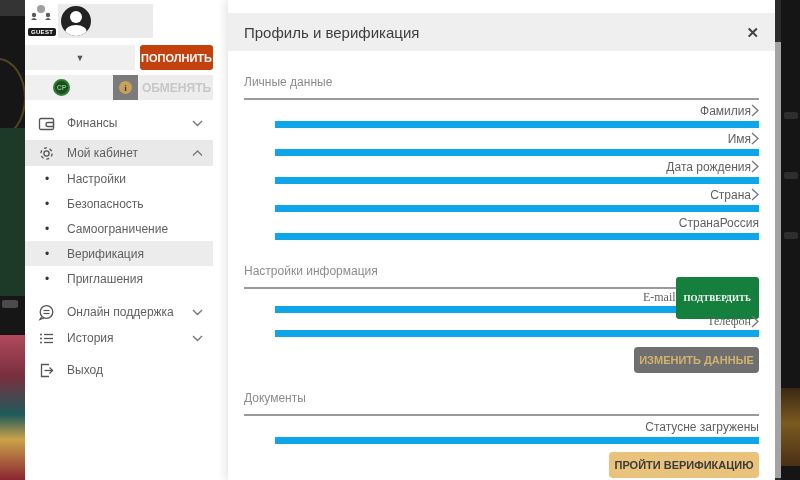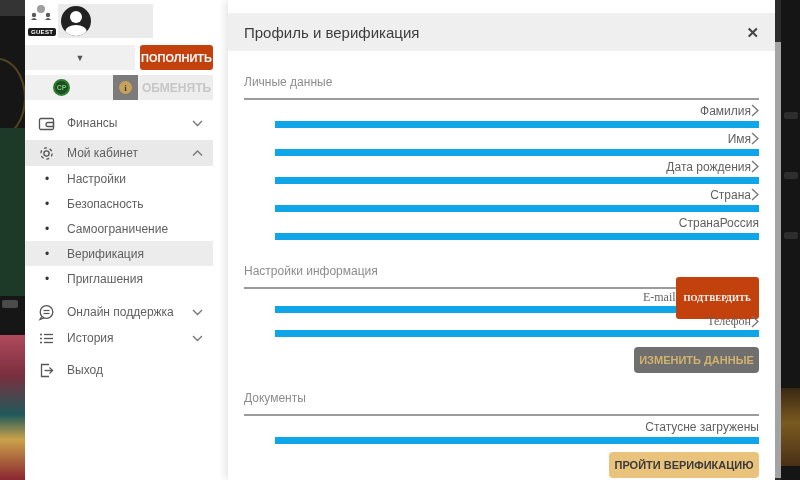--- a/index.html
+++ b/index.html
@@ -75,21 +75,21 @@
 
   .section-label { margin-top:24px; padding-bottom:9px; border-bottom:2px solid #9b9b9b;
       color:#8c8c8c; font-size:12px; }
   .section-label.docs { margin-top:18px; }
   .prow { height:28px; display:flex; align-items:center; justify-content:flex-end;
       border-bottom:7px solid #0ea5e9; cursor:pointer;margin-left:31px; }
   .prow.static { cursor:default; }
   .prow .plabel { color:#5f5f5f; font-size:12px; }
   .prow .pvalue { color:#5f5f5f; font-size:12px; }
   .prow.tall { height:24px;font-family:Liberation Serif, serif; }
-  .btn-confirm { background:#c2410c; border:none; border-radius:3px; color:#fff; font-weight:bold;
+  .btn-confirm { background:#15803d; border:none; border-radius:3px; color:#fff; font-weight:bold;
       font-size:9px; padding:16px 8px; cursor:pointer; font-family:inherit; }
   .btn-row { text-align:right; margin-top:10px; }
   .btn-row.tight { margin-top:8px; }
   .btn-edit { width:125px; height:26px; background:#6f6f6f; border:none; border-radius:4px;
       color:#d3b26d; font-weight:bold; font-size:11px; cursor:pointer; font-family:inherit; }
   .btn-verify { width:150px; height:26px; background:#e9c37c; border:none; border-radius:4px;
       color:#3b3b3b; font-weight:bold; font-size:11px; cursor:pointer; font-family:inherit; }
 
   svg { display:block; }
 </style>

